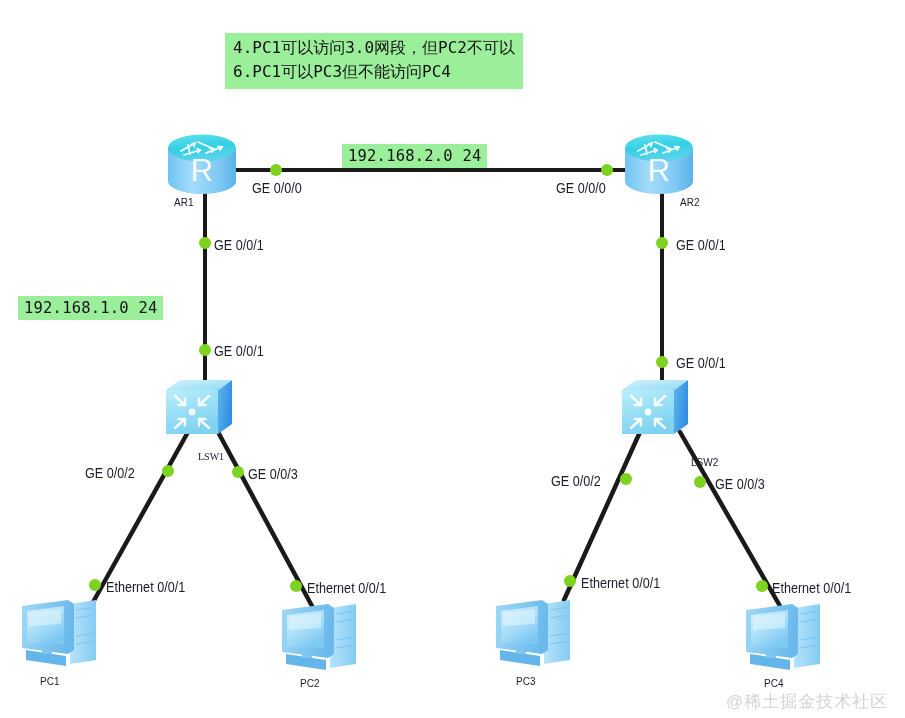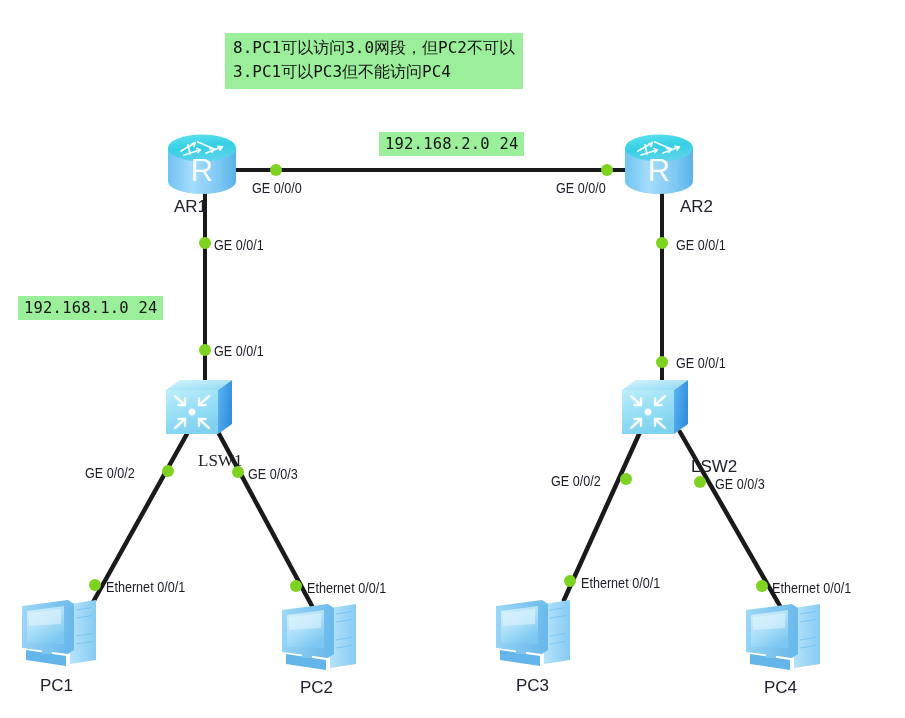--- a/index.html
+++ b/index.html
@@ -55,21 +55,21 @@
     font-size: 14px;
     color: #1c1c28;
     white-space: nowrap;
     transform: scaleX(0.9);
     transform-origin: left center;
   }
   
   .dev-label {
     position: absolute;
     font-family: "Liberation Sans", sans-serif;
-    font-size: 17px;
+    font-size: 10px;
     color: #20202e;
     white-space: nowrap;
   }
   
   .watermark {
     position: absolute;
     left: 726px;
     top: 690px;
     font-family: "Liberation Sans", sans-serif;
     font-size: 17px;
@@ -276,25 +276,25 @@
       <circle cx="626" cy="479" r="6"></circle>
       <circle cx="700" cy="482" r="6"></circle>
       <circle cx="95" cy="585" r="6"></circle>
       <circle cx="296" cy="586" r="6"></circle>
       <circle cx="570" cy="581" r="6"></circle>
       <circle cx="762" cy="586" r="6"></circle>
     </g>
   </svg>
 
   <div class="note-box">
-    <span class="note-line">8.PC1可以访问3.0网段，但PC2不可以</span>
-    <span class="note-line">3.PC1可以PC3但不能访问PC4</span>
+    <span class="note-line">4.PC1可以访问3.0网段，但PC2不可以</span>
+    <span class="note-line">6.PC1可以PC3但不能访问PC4</span>
   </div>
 
-  <div class="net-label" style="left:342px; top:132px;margin-left:37px;">192.168.2.0 24</div>
+  <div class="net-label" style="left:342px; top:144px;">192.168.2.0 24</div>
   <div class="net-label" style="left:18px; top:296px;text-align:right;">192.168.1.0 24</div>
 
   <div class="iface-label" style="left:252px; top:180px;">GE 0/0/0</div>
   <div class="iface-label" style="left:556px; top:180px;">GE 0/0/0</div>
   <div class="iface-label" style="left:214px; top:237px;">GE 0/0/1</div>
   <div class="iface-label" style="left:676px; top:237px;">GE 0/0/1</div>
   <div class="iface-label" style="left:214px; top:343px;">GE 0/0/1</div>
   <div class="iface-label" style="left:676px; top:355px;">GE 0/0/1</div>
   <div class="iface-label" style="left:85px; top:465px;">GE 0/0/2</div>
   <div class="iface-label" style="left:248px; top:466px;">GE 0/0/3</div>
@@ -307,14 +307,15 @@
 
   <div class="dev-label" style="left:174px; top:197px;">AR1</div>
   <div class="dev-label" style="left:680px; top:197px;">AR2</div>
   <div class="dev-label" style="left:198px; top:451px;font-family:Liberation Serif, serif;">LSW1</div>
   <div class="dev-label" style="left:645px; top:457px;margin-left:46px;">LSW2</div>
   <div class="dev-label" style="left:40px; top:676px;">PC1</div>
   <div class="dev-label" style="left:300px; top:678px;">PC2</div>
   <div class="dev-label" style="left:516px; top:676px;">PC3</div>
   <div class="dev-label" style="left:764px; top:678px;">PC4</div>
 
+  <div class="watermark">@稀土掘金技术社区</div>
 
 </div>
 
 </body></html>

